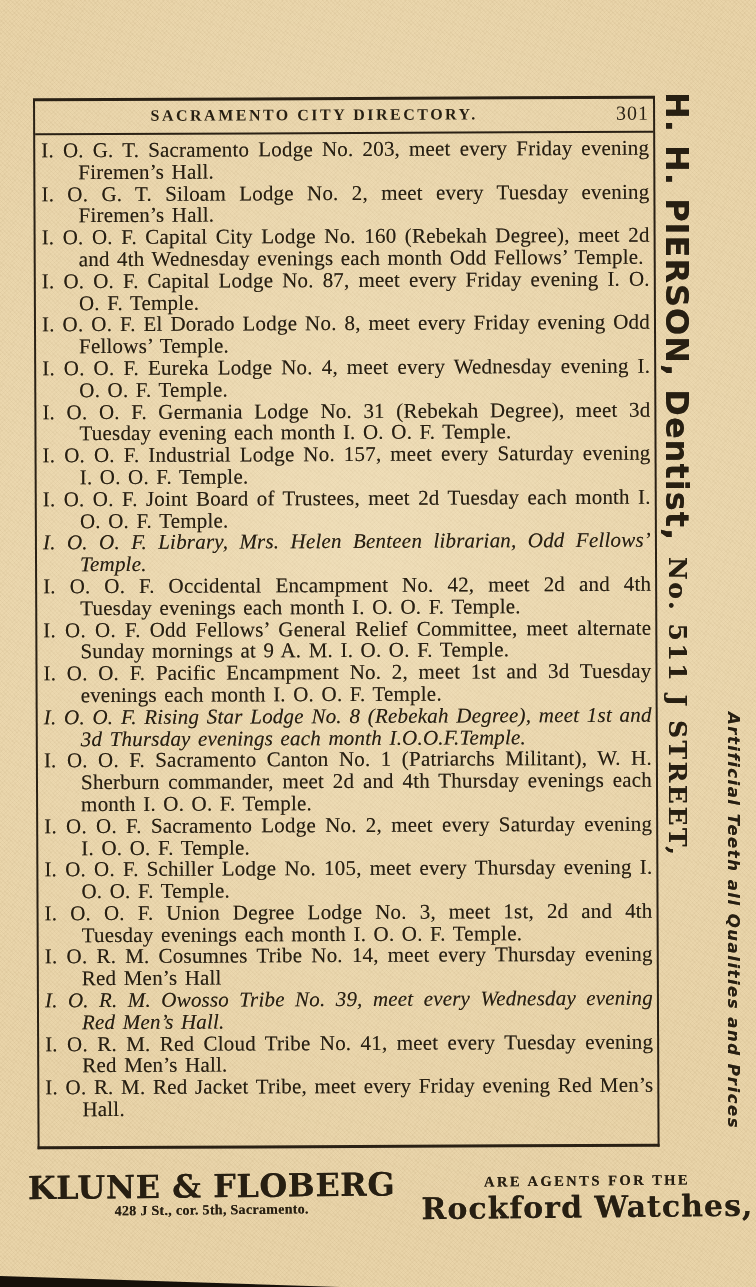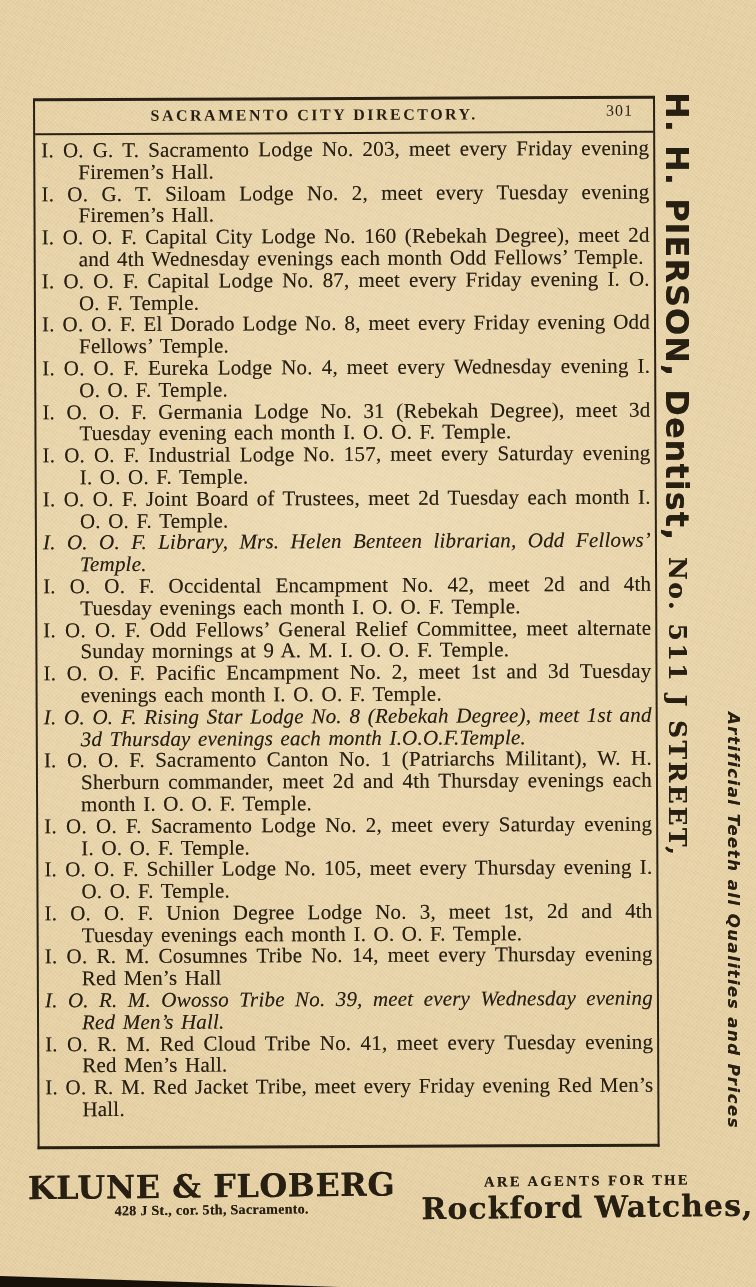--- a/index.html
+++ b/index.html
@@ -28,21 +28,21 @@
     position:relative;height:37px;
     border-top:3px solid #2a2115;
     border-bottom:2px solid #2a2115;
     box-sizing:border-box;
   }
   .header-title{
     position:absolute;left:0;right:60px;top:6px;text-align:center;
     font-size:16px;font-weight:bold;letter-spacing:2.5px;
   }
   .page-number{
-    position:absolute;right:20px;top:3px;font-size:16px;letter-spacing:1px;
+    position:absolute;right:4px;top:3px;font-size:20px;letter-spacing:1px;
   }
   .entries{
     padding:5px 4px 0 6px;
     font-size:21px;line-height:21.8px;
     text-shadow:0 0 0.5px rgba(42,33,21,0.55);
   }
   .entry{
     margin:0;text-align:justify;
     padding-left:37px;text-indent:-37px;
     letter-spacing:0.2px;word-spacing:2px;

